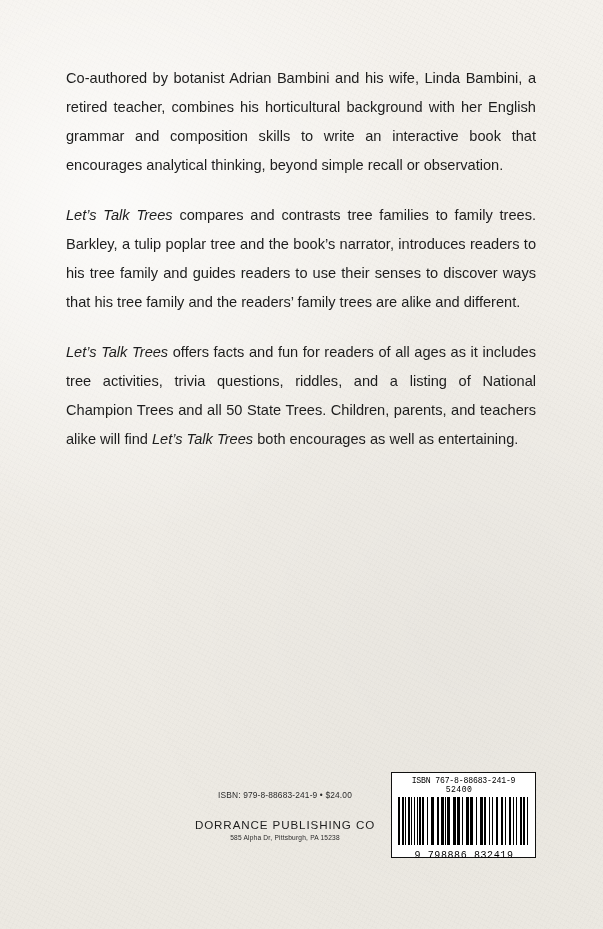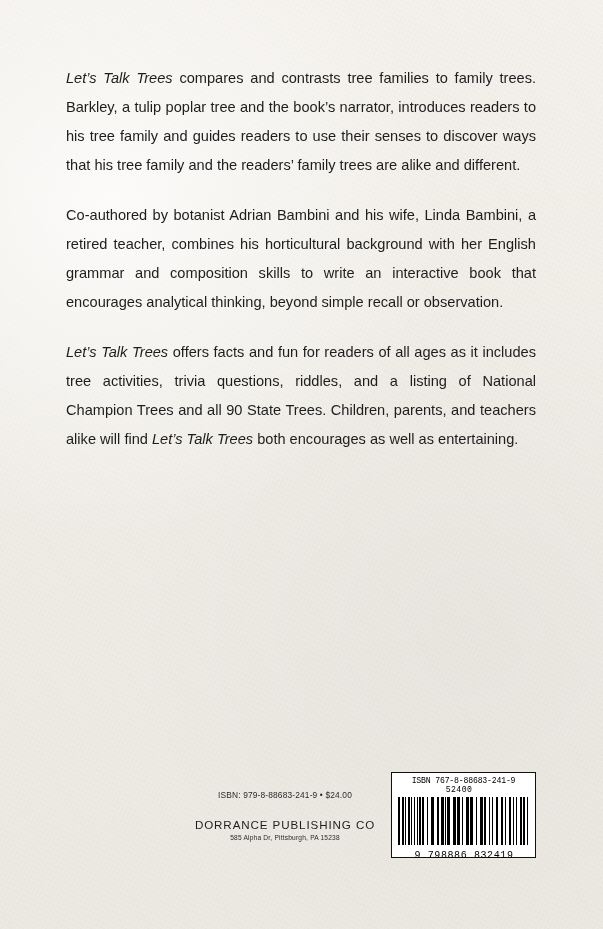--- a/index.html
+++ b/index.html
@@ -134,25 +134,25 @@
   }
 </style>
 </head>
 <body>
 
 <div class="paper-texture"></div>
 
 <div class="page">
 
   <div class="blurb">
+    <p><span>Co-authored by botanist Adrian Bambini and his wife, Linda Bambini, a retired teacher, combines his horticultural background with her English grammar and composition skills to write an interactive book that encourages analytical thinking, beyond simple recall or observation.</span></p>
+
     <p><span class="title-italic">Let’s Talk Trees</span><span> compares and contrasts tree families to family trees. Barkley, a tulip poplar tree and the book’s narrator, introduces readers to his tree family and guides readers to use their senses to discover ways that his tree family and the readers’ family trees are alike and different.</span></p>
 
-    <p><span>Co-authored by botanist Adrian Bambini and his wife, Linda Bambini, a retired teacher, combines his horticultural background with her English grammar and composition skills to write an interactive book that encourages analytical thinking, beyond simple recall or observation.</span></p>
-
-    <p><span class="title-italic">Let’s Talk Trees</span><span> offers facts and fun for readers of all ages as it includes tree activities, trivia questions, riddles, and a listing of National Champion Trees and all 90 State Trees. Children, parents, and teachers alike will find </span><span class="title-italic">Let’s Talk Trees</span><span> both encourages as well as entertaining.</span></p>
+    <p><span class="title-italic">Let’s Talk Trees</span><span> offers facts and fun for readers of all ages as it includes tree activities, trivia questions, riddles, and a listing of National Champion Trees and all 50 State Trees. Children, parents, and teachers alike will find </span><span class="title-italic">Let’s Talk Trees</span><span> both encourages as well as entertaining.</span></p>
   </div>
 
   <div class="imprint">
     <div class="isbn-price">ISBN: 979-8-88683-241-9  •  $24.00</div>
     <div class="publisher-name">DORRANCE PUBLISHING CO</div>
     <div class="publisher-address">585 Alpha Dr, Pittsburgh, PA 15238</div>
   </div>
 
   <div class="barcode-box">
     <div class="barcode-top-text">ISBN 767-8-88683-241-9</div>

